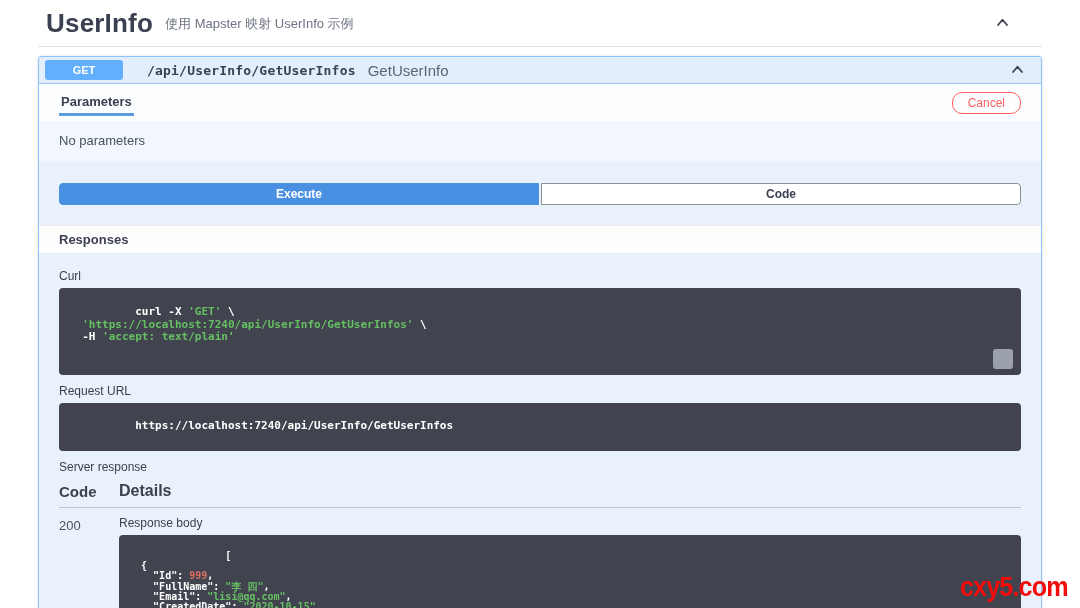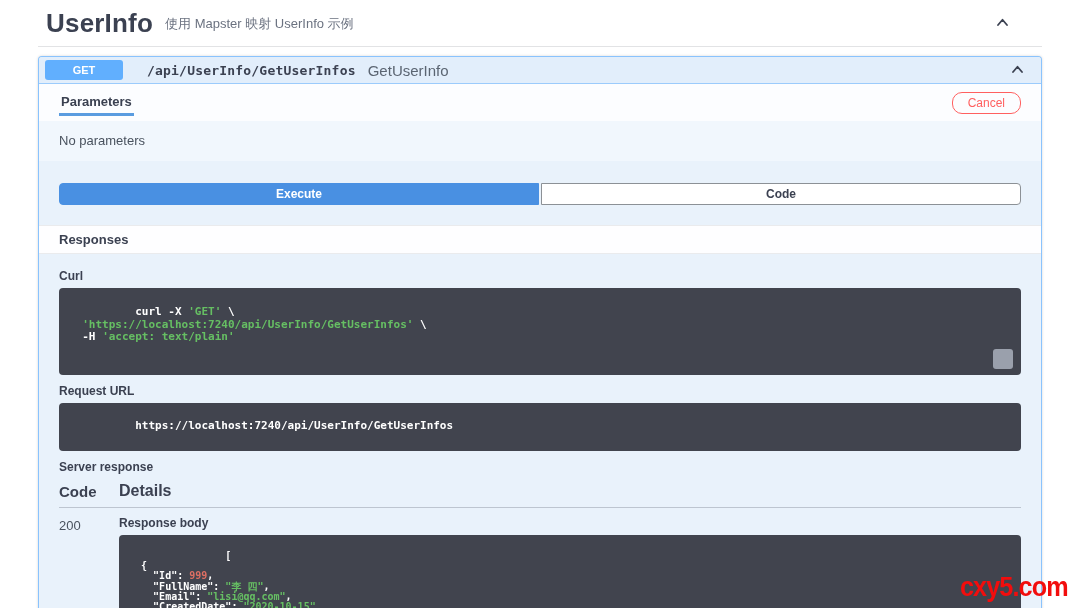--- a/index.html
+++ b/index.html
@@ -53,21 +53,21 @@
     font-family:"Liberation Sans",sans-serif;}
   .clear-btn{flex:1;background:#fff;color:var(--text-dark);border:1px solid #8c9196;
     font-weight:bold;font-size:12px;padding:3px 0;border-radius:0 4px 4px 0;margin-left:2px;cursor:pointer;
     font-family:"Liberation Sans",sans-serif;}
 
   
   .responses-header{padding:6px 20px;background:rgba(255,255,255,.92);
     border-top:1px solid rgba(59,65,81,.1);border-bottom:1px solid rgba(59,65,81,.1);
     font-size:13px;font-weight:bold;}
   .responses-body{padding:15px 20px 20px;background:var(--light-blue-bg);}
-  .block-label{font-size:12px;font-weight:bold;margin-bottom:5px;}
+  .block-label{font-size:12px;font-weight:normal;margin-bottom:5px;}
   .mt{margin-top:9px;}
   .code-block{background:var(--code-bg);border-radius:4px;padding:5px 10px;
     font-family:"DejaVu Sans Mono",monospace;font-size:11px;line-height:1.16;font-weight:600;
     color:#fff;white-space:pre;position:relative;overflow:hidden;}
   .tok-plain{color:#ffffff}
   .tok-string,.tok-str{color:var(--json-string-green)}
   .tok-key{color:#ffffff;font-weight:bold}
   .tok-num{color:var(--json-number-red)}
   .copy-btn{width:20px;height:20px;background:#9aa0ac;border:none;border-radius:3px;
     display:flex;align-items:center;justify-content:center;cursor:pointer;flex:none;}

